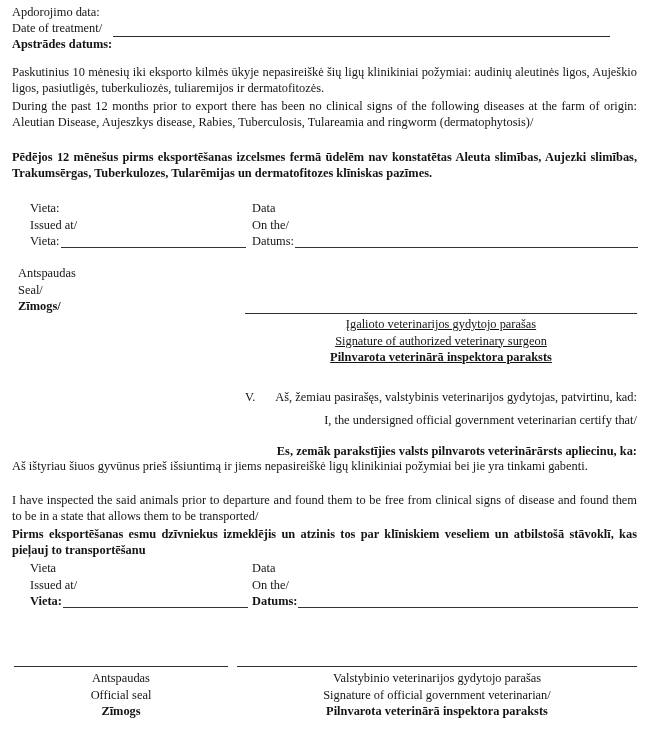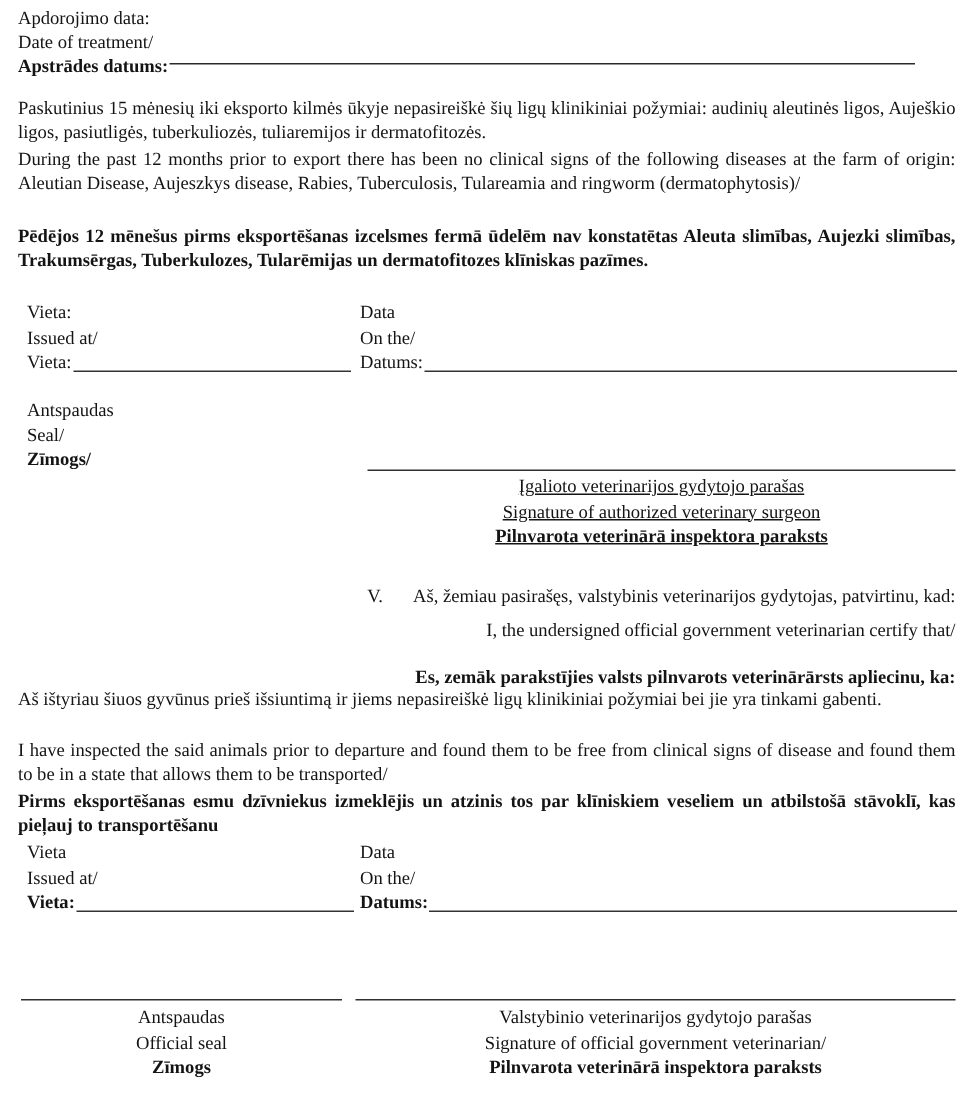--- a/index.html
+++ b/index.html
@@ -28,21 +28,21 @@
   
   .block-treatment {
     position: absolute;
     left: 12px;
     top: 4px;
     width: 626px;
   }
   .treat-line { white-space: nowrap; }
   .treat-fill {
     display: flex;
-    align-items: center;
+    align-items: flex-start;
     white-space: nowrap;
   }
   .treat-fill .rule {
     flex: 1 1 auto;
     border-bottom: 1.5px solid #2a2a2a;
     margin-left: 1px;
     margin-bottom: 3px;
     max-width: 497px;
   }
 
@@ -59,20 +59,21 @@
 
   
   .fields {
     position: absolute;
     left: 18px;
     width: 620px;
   }
   .fields .cols {
     display: flex;
     flex-direction: row;
+    margin-left: 12px;
   }
   .fields .col-left { width: 222px; flex: 0 0 222px; }
   .fields .col-right { flex: 1 1 auto; }
   .fl { line-height: 1.34; white-space: nowrap; }
   .fill-line {
     display: flex;
     align-items: flex-end;
     white-space: nowrap;
     line-height: 1.34;
   }
@@ -126,21 +127,21 @@
 
   <div class="block-treatment">
     <div class="row treat-line">Apdorojimo data:</div>
     <div class="row treat-line">Date of treatment/</div>
     <div class="row treat-fill">
       <span class="bold">Apstrādes datums:</span>
       <span class="rule"></span>
     </div>
   </div>
 
-  <div class="para" style="top:64px;">Paskutinius 15 mėnesių iki eksporto kilmės ūkyje nepasireiškė šių ligų klinikiniai požymiai: audinių aleutinės ligos, Auješkio ligos, pasiutligės, tuberkuliozės, tuliaremijos ir dermatofitozės.</div>
+  <div class="para" style="top:64px;">Paskutinius 10 mėnesių iki eksporto kilmės ūkyje nepasireiškė šių ligų klinikiniai požymiai: audinių aleutinės ligos, Auješkio ligos, pasiutligės, tuberkuliozės, tuliaremijos ir dermatofitozės.</div>
 
   <div class="para" style="top:98px;">During the past 12 months prior to export there has been no clinical signs of the following diseases at the farm of origin: Aleutian Disease, Aujeszkys disease, Rabies, Tuberculosis, Tulareamia and ringworm (dermatophytosis)/</div>
 
   <div class="para bold" style="top:149px;">Pēdējos 12 mēnešus pirms eksportēšanas izcelsmes fermā ūdelēm nav konstatētas Aleuta slimības, Aujezki slimības, Trakumsērgas, Tuberkulozes, Tularēmijas un dermatofitozes klīniskas pazīmes.</div>
 
   <div class="fields" style="top:200px;">
     <div class="cols">
       <div class="col-left">
         <div class="fl">Vieta:</div>
         <div class="fl">Issued at/</div>

